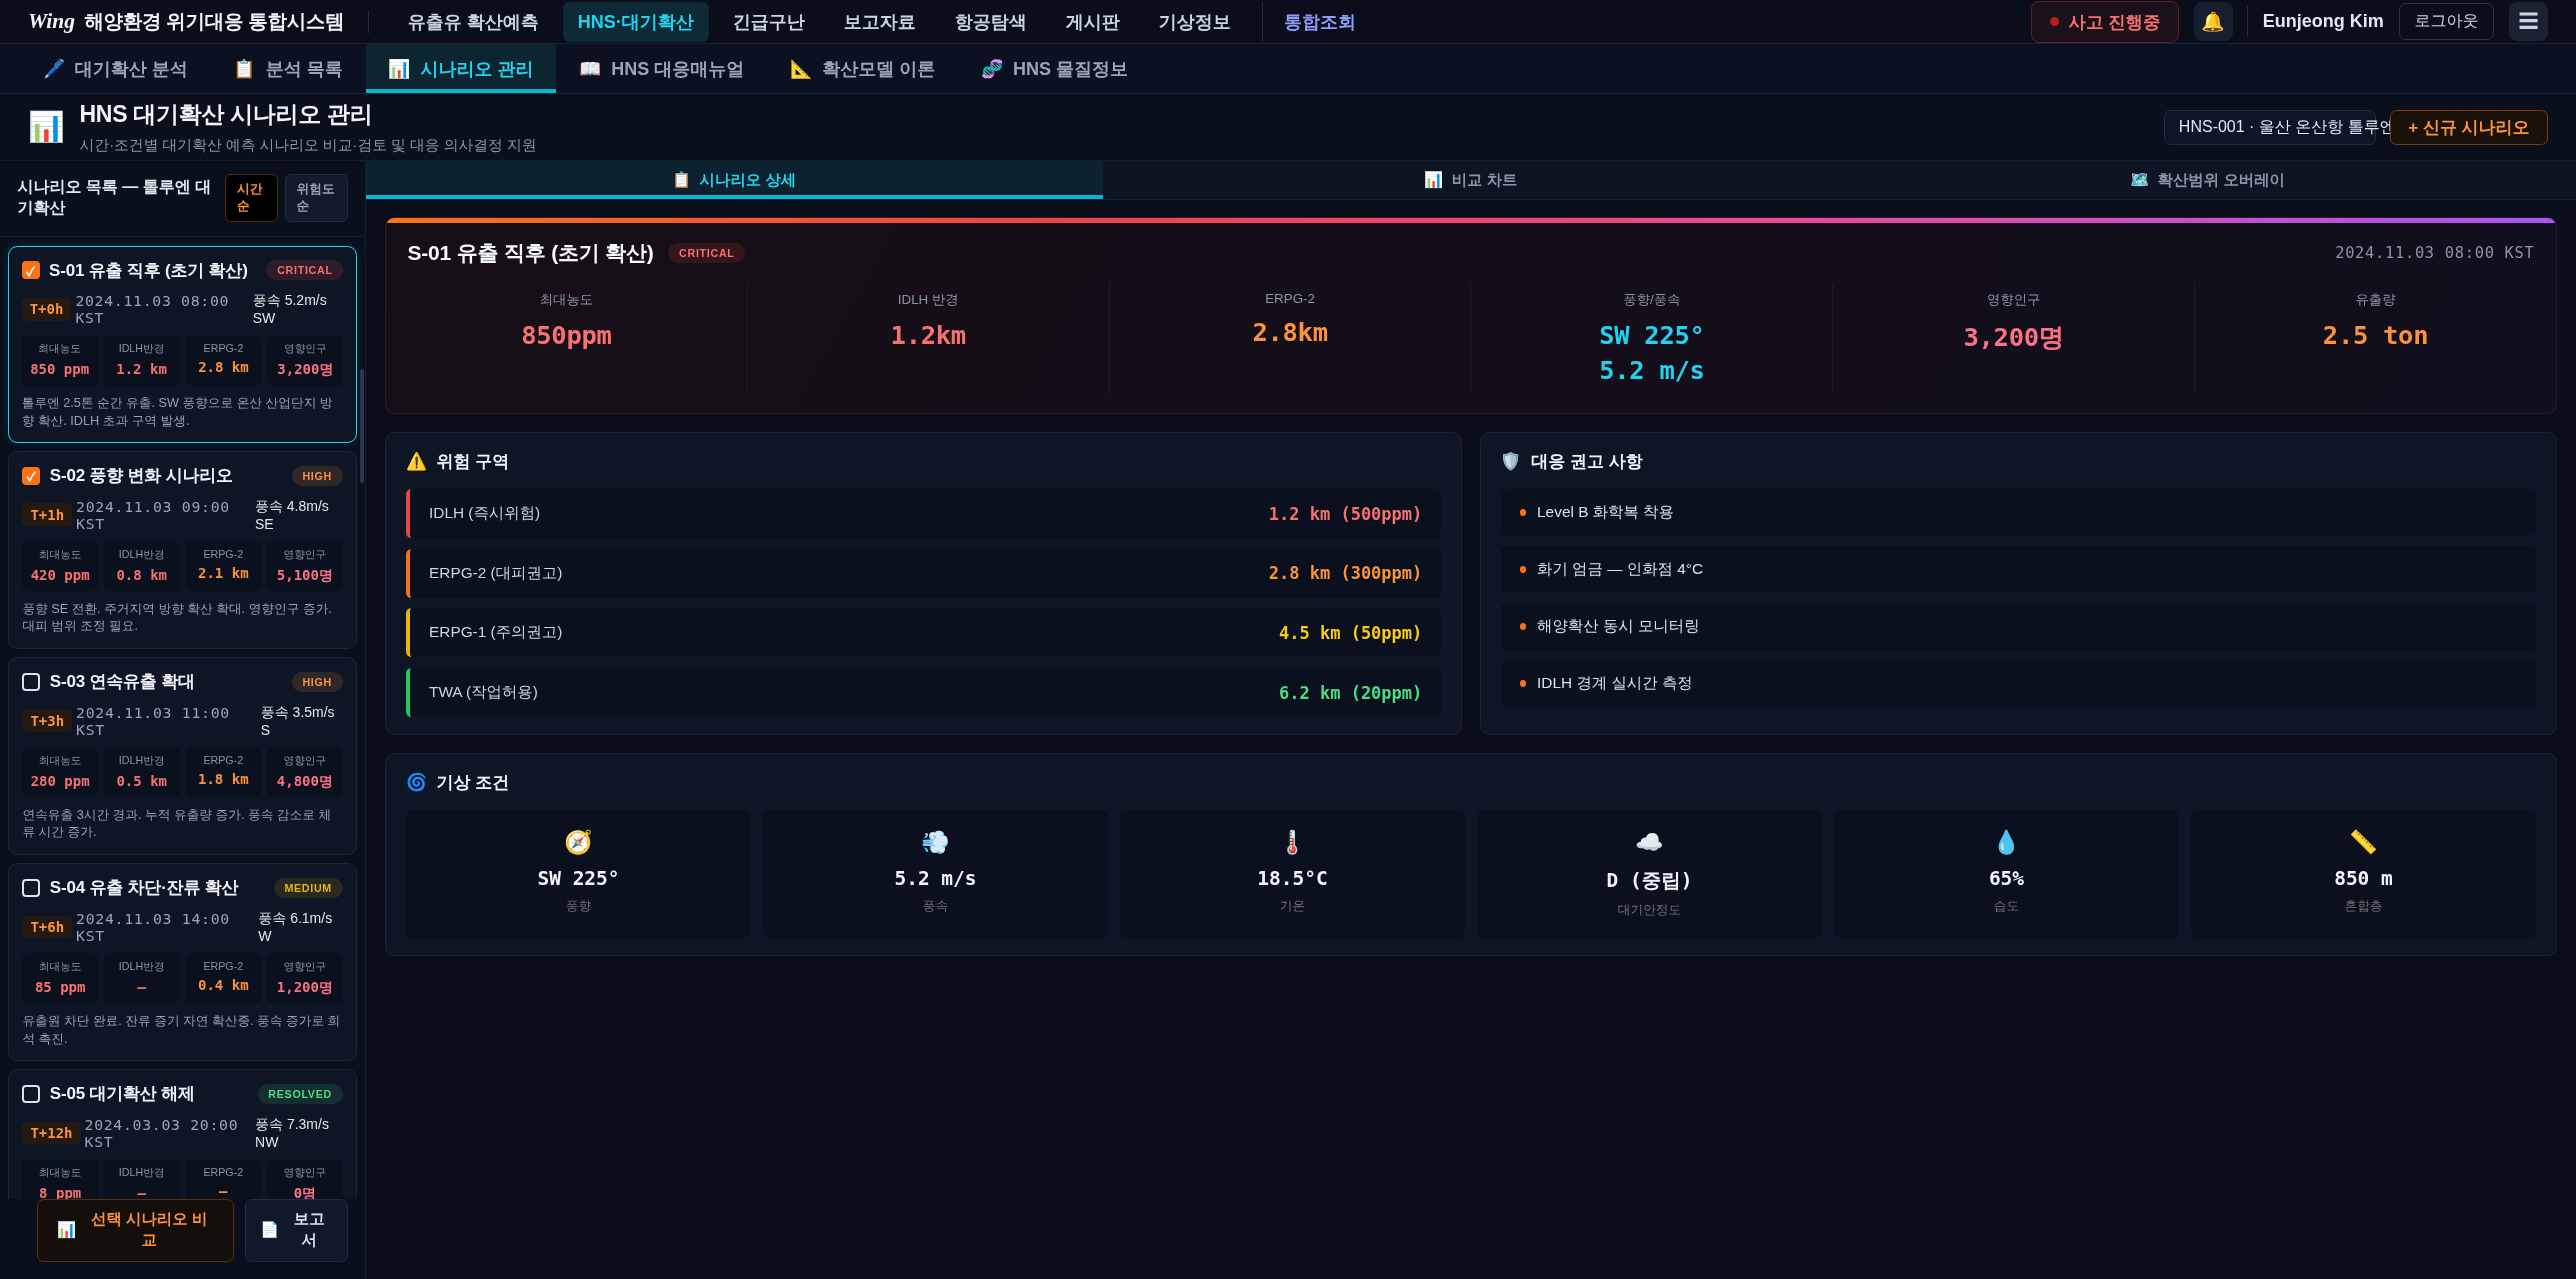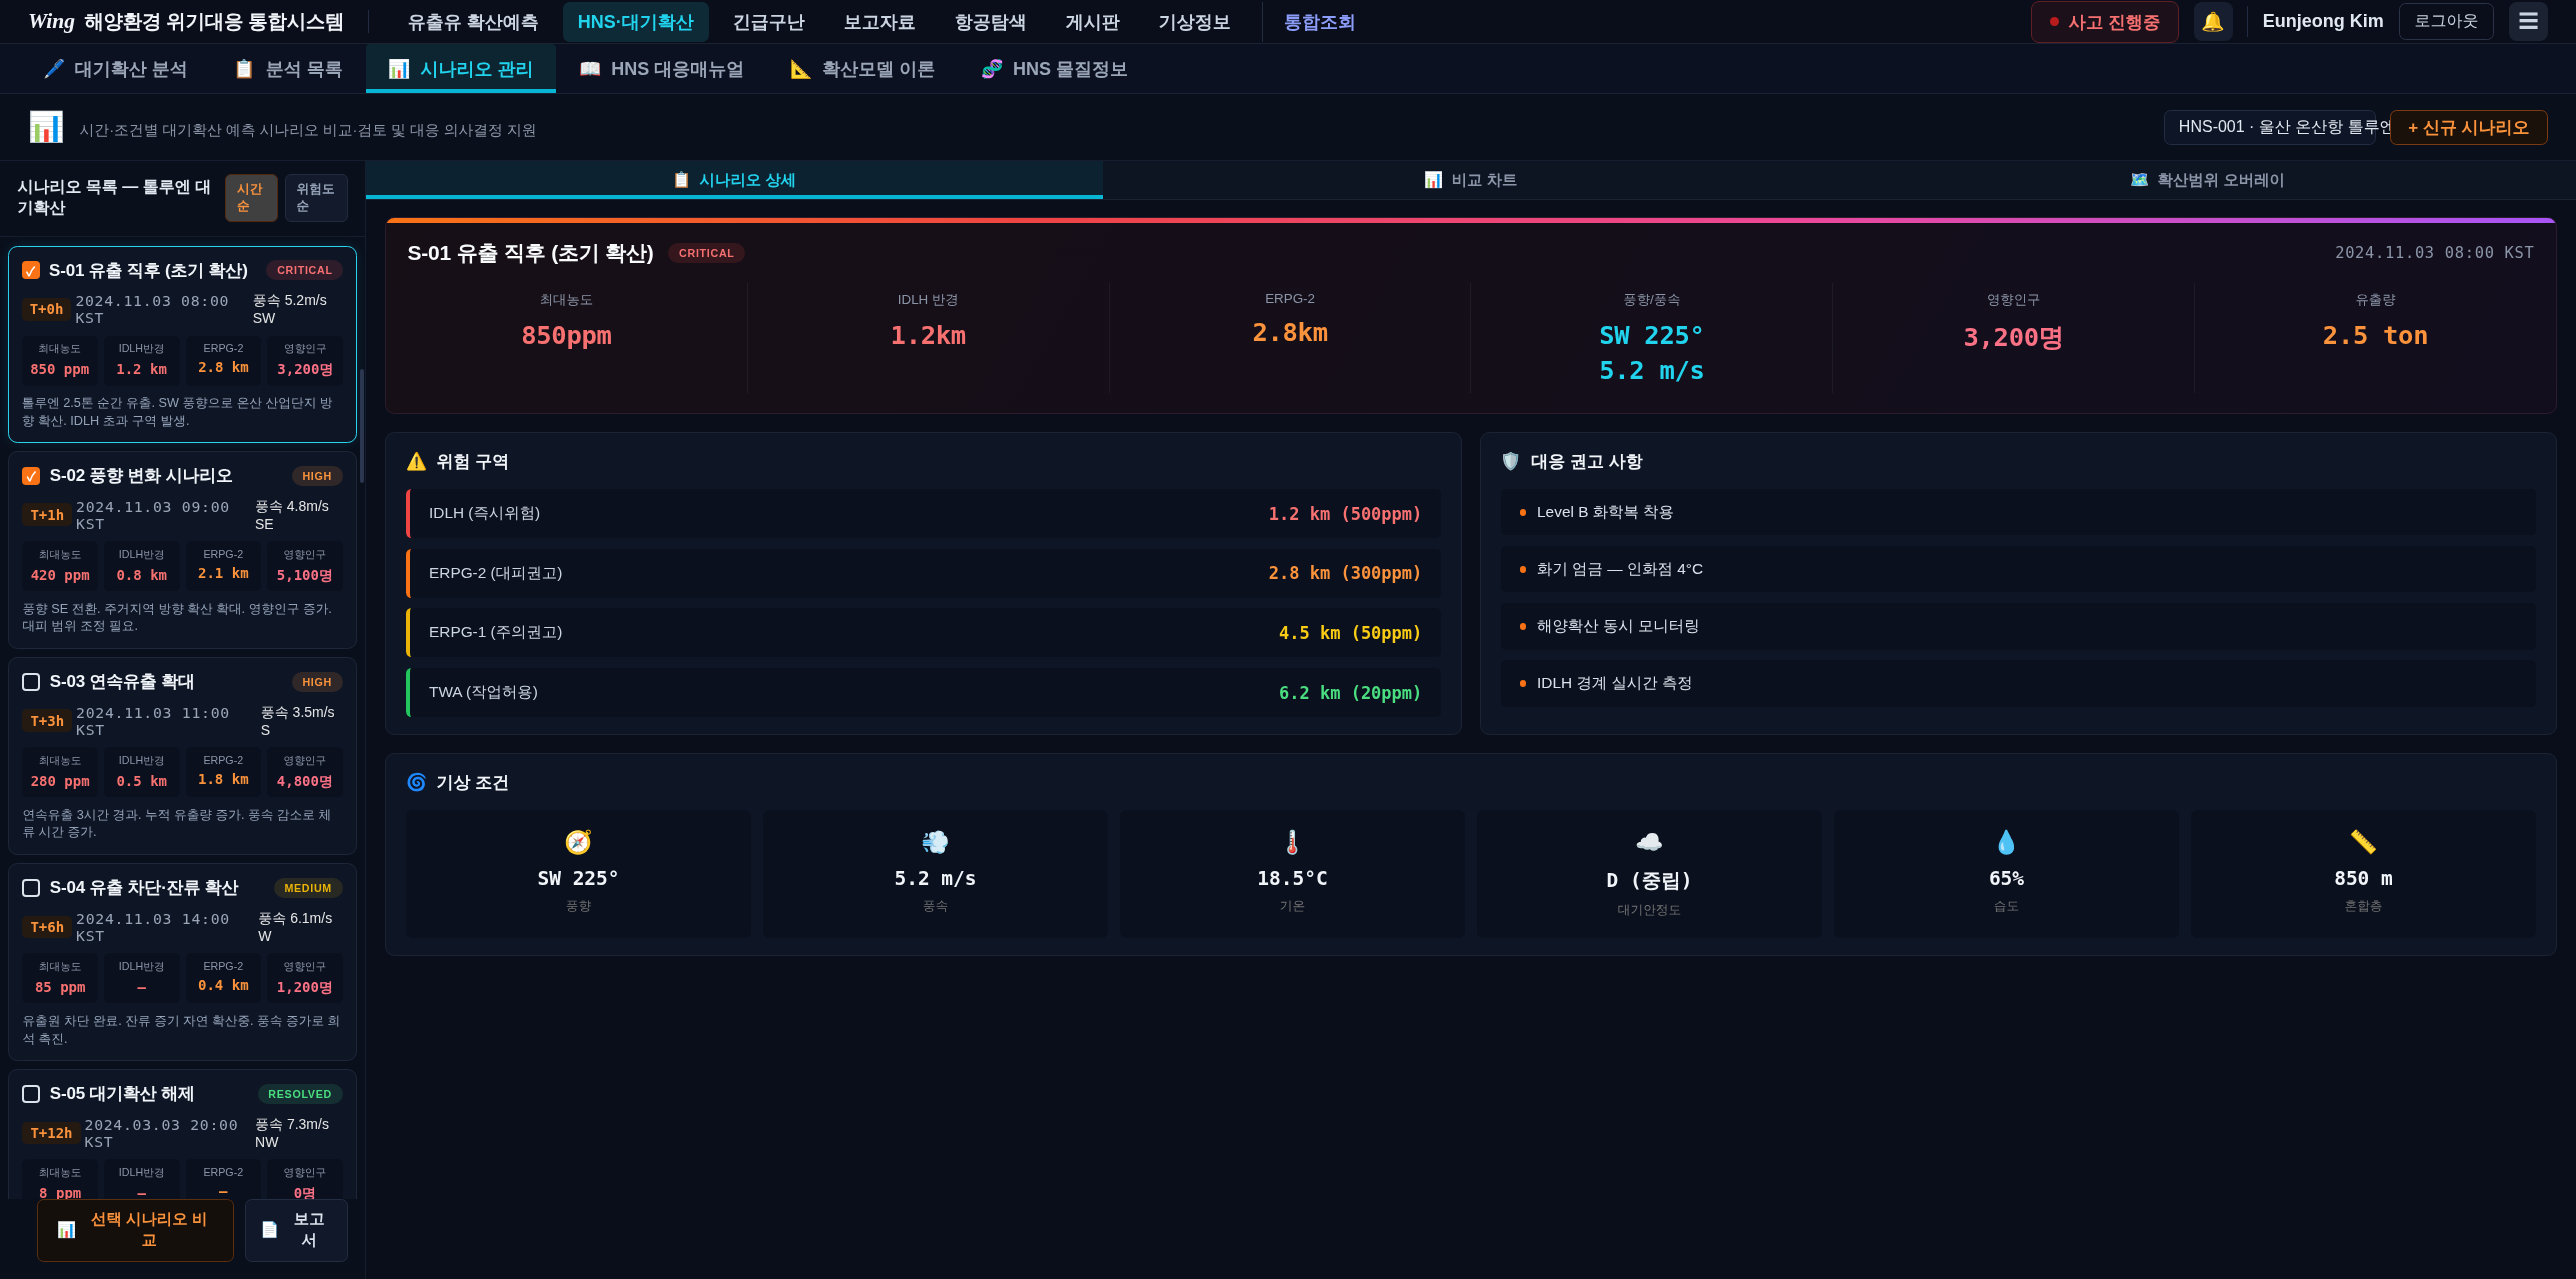--- a/index.html
+++ b/index.html
@@ -71,21 +71,21 @@
 
   
   .content { flex:1; display:flex; min-height:0; }
 
   
   .sidebar { width:366px; flex:0 0 366px; border-right:0.7px solid #161d2e; display:flex; flex-direction:column; background:#0a0f1c; position:relative; }
   .sb-header { display:flex; align-items:center; justify-content:space-between; padding:13.4px 17.4px; border-bottom:0.7px solid #161d2e; }
   .sb-title { font-size:16px; font-weight:800; color:#e2e8f0; }
   .sb-sorts { display:flex; gap:6.7px; }
   .sort-btn { font-size:12.7px; font-weight:700; padding:6px 10.7px; border-radius:6px; cursor:pointer; }
-  .sort-btn.active { color:#fb923c; background:#404040; border:0.7px solid #53290e; }
+  .sort-btn.active { color:#fb923c; background:#000000; border:0.7px solid #53290e; }
   .sort-btn.idle { color:#94a3b8; background:#131a2b; border:0.7px solid #222c41; }
   .sb-scroll-thumb { position:absolute; right:1.3px; top:208px; width:3.4px; height:114px; border-radius:2px; background:#2b3751; }
 
   .sb-list { padding:9.4px 8px; display:flex; flex-direction:column; gap:8px; overflow:hidden; }
   .scenario-card { background:#0e1626; border:0.7px solid #1d2738; border-radius:9.4px; padding:12px 13.4px; cursor:pointer; }
   .scenario-card.selected { border:1.3px solid #2bd4ee; padding:11.4px 12.7px; box-shadow:0 0 12px rgba(34,211,238,.12); }
   .sc-top { display:flex; align-items:center; gap:9.4px; }
   .checkbox { width:18px; height:18px; border-radius:4px; flex:0 0 18px; display:flex; align-items:center; justify-content:center; cursor:pointer; }
   .checkbox.checked { background:#f97316; }
   .checkbox.checked::after { content:"✓"; color:#fff; font-size:12.7px; font-weight:800; }
@@ -223,20 +223,21 @@
     </div>
     <div class="mtab">
       <span class="mtab-icon">🧬</span>
       <span>HNS 물질정보</span>
     </div>
   </div>
 
   <div class="page-header">
     <span class="ph-icon">📊</span>
     <div>
+      <div class="ph-title">HNS 대기확산 시나리오 관리</div>
       <div class="ph-subtitle">시간·조건별 대기확산 예측 시나리오 비교·검토 및 대응 의사결정 지원</div>
     </div>
     <div class="ph-right">
       <div class="incident-select">
         <span class="sel-text">HNS-001 · 울산 온산항 톨루엔 누출</span>
         <span class="chevron">▾</span>
       </div>
       <button class="new-scenario-btn">+ 신규 시나리오</button>
     </div>
   </div>

